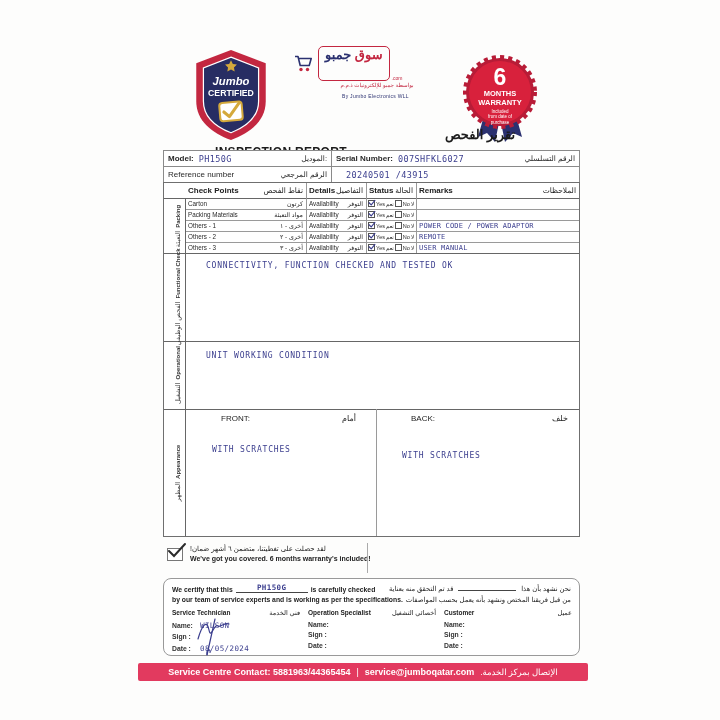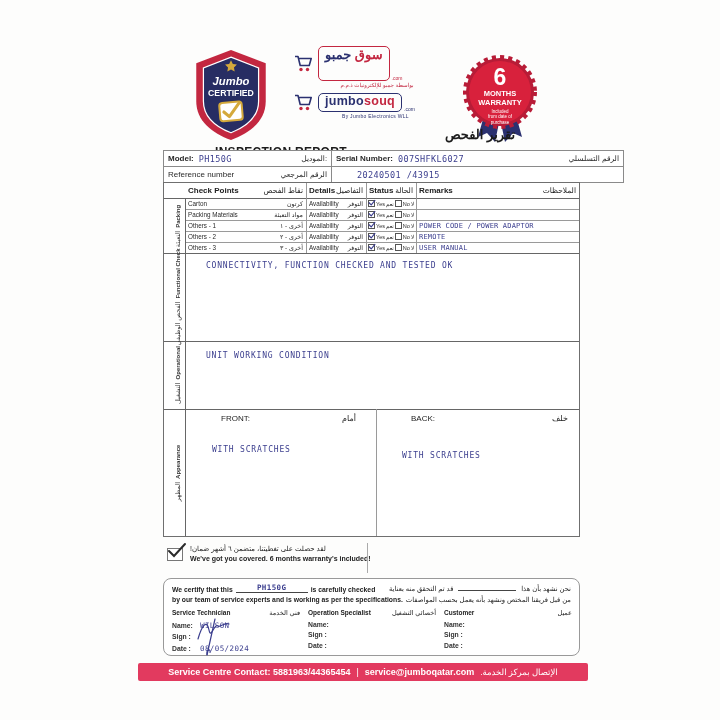--- a/index.html
+++ b/index.html
@@ -20,21 +20,21 @@
   .dotcom.navy{color:#2b3170;}
   .tagline-ar{font-size:5.5px;color:#c32740;direction:rtl;text-align:center;width:110px;margin:1px 0 5px 28px;}
   .tagline-en{font-size:5px;color:#2b3170;margin:1px 0 0 48px;letter-spacing:.3px;}
   .badge-warranty{left:455px;top:52px;width:90px;height:94px;}
 
   
   .title-en{left:215px;top:145px;width:180px;font-size:12px;font-weight:bold;color:#1c1c1c;letter-spacing:.3px;}
   .title-ar{left:415px;top:127px;width:130px;text-align:center;font-size:13px;font-weight:bold;color:#1c1c1c;direction:rtl;letter-spacing:1px;}
 
   
-  .info{left:163px;top:150px;width:415px;height:31px;border:1px solid #8a8a8a;background:#fff;padding-left:44px;}
+  .info{left:163px;top:150px;width:415px;height:31px;border:1px solid #8a8a8a;background:#fff;}
   .info .row{position:absolute;left:0;width:100%;height:15px;display:flex;}
   .info .row1{top:0;border-bottom:1px solid #8a8a8a;}
   .info .row2{top:16px;}
   .info .cell-l{width:168px;border-right:1px solid #8a8a8a;display:flex;align-items:center;padding:0 4px;box-sizing:border-box;}
   .info .cell-r{flex:1;display:flex;align-items:center;padding:0 4px;box-sizing:border-box;}
   .ilbl{font-size:8px;font-weight:bold;color:#2a2a2a;white-space:nowrap;}
   .ilbl-ar{font-size:7.5px;color:#2a2a2a;margin-left:auto;white-space:nowrap;}
   .ival{font-size:8.5px;margin-left:5px;white-space:nowrap;}
 
   
@@ -136,29 +136,20 @@
     <div class="logo-row">
       <svg width="20" height="19" viewBox="0 0 20 18">
         <path d="M1 2 h3 l2.2 9 h9 l2 -7 h-12.4" stroke="#2b3170" stroke-width="1.6" fill="none" stroke-linejoin="round"></path>
         <circle cx="7" cy="15" r="1.7" fill="#c32740"></circle>
           <circle cx="13.5" cy="15" r="1.7" fill="#c32740"></circle>
       </svg>
       <span class="logo-ar-box"><span class="w-red">سوق</span> <span class="w-navy">جمبو</span></span>
       <span class="dotcom">.com</span>
     </div>
     <div class="tagline-ar">بواسطة جمبو للإلكترونيات ذ.م.م</div>
-    <div class="logo-row">
-      <svg width="20" height="19" viewBox="0 0 20 18">
-        <path d="M1 2 h3 l2.2 9 h9 l2 -7 h-12.4" stroke="#2b3170" stroke-width="1.6" fill="none" stroke-linejoin="round"></path>
-        <circle cx="7" cy="15" r="1.7" fill="#c32740"></circle>
-          <circle cx="13.5" cy="15" r="1.7" fill="#c32740"></circle>
-      </svg>
-      <span class="logo-en-box"><span class="w-navy">jumbo</span><span class="w-red">souq</span></span>
-      <span class="dotcom navy">.com</span>
-    </div>
     <div class="tagline-en">By Jumbo Electronics WLL</div>
   </div>
 
   <div class="abs badge-warranty">
     <svg width="90" height="94" viewBox="0 0 90 94">
       <polygon points="30,60 45,66 40,90 32,81 23,85" fill="#2b3170"></polygon>
       <polygon points="60,60 45,66 50,90 58,81 67,85" fill="#2b3170"></polygon>
       <circle cx="45" cy="40" r="34" fill="#b81c37"></circle>
       <circle cx="45" cy="40" r="34" fill="none" stroke="#b81c37" stroke-width="6" stroke-dasharray="4 4"></circle>
       <circle cx="45" cy="40" r="31" fill="#d8213c"></circle>
@@ -186,21 +177,21 @@
         <span class="ival hand">007SHFKL6027</span>
         <span class="ilbl-ar">الرقم التسلسلي</span>
       </div>
     </div>
     <div class="row row2">
       <div class="cell-l">
         <span class="ilbl" style="font-weight:normal">Reference number</span>
         <span class="ilbl-ar">الرقم المرجعي</span>
       </div>
       <div class="cell-r">
-        <span class="ival hand" style="margin-left:21px">20240501 /43915</span>
+        <span class="ival hand" style="margin-left:10px">20240501 /43915</span>
       </div>
     </div>
   </div>
 
   <div class="abs mtable">
 
     <div class="mhead" style="left:21px;width:121px;">
       <span class="mh-en">Check Points</span>
       <span class="mh-ar">نقاط الفحص</span>
     </div>

